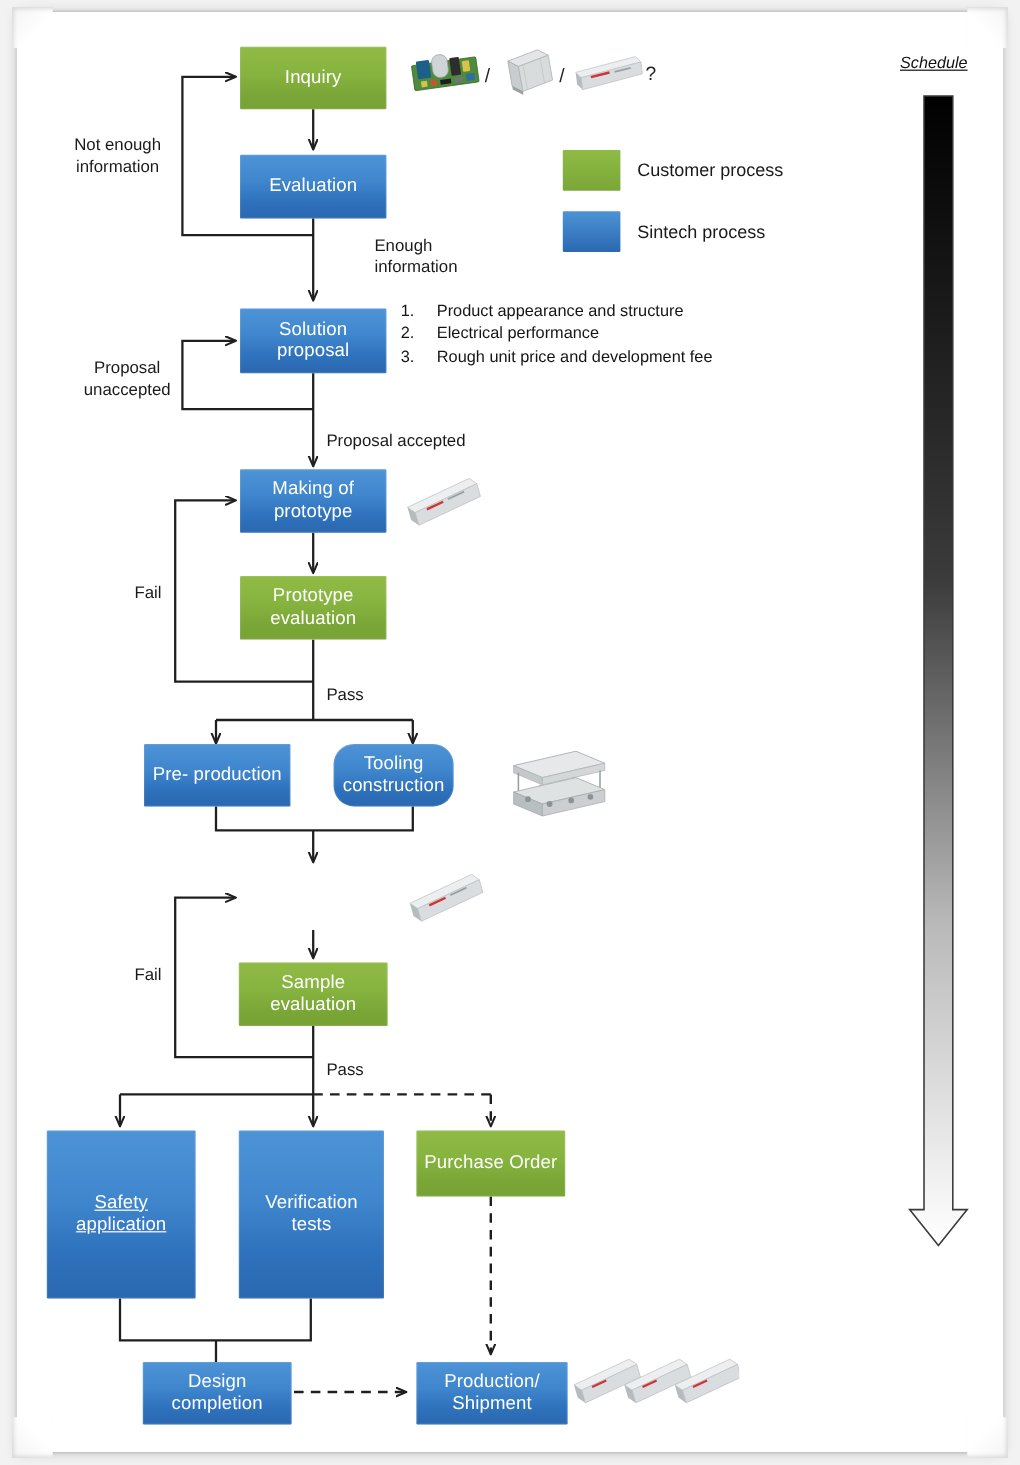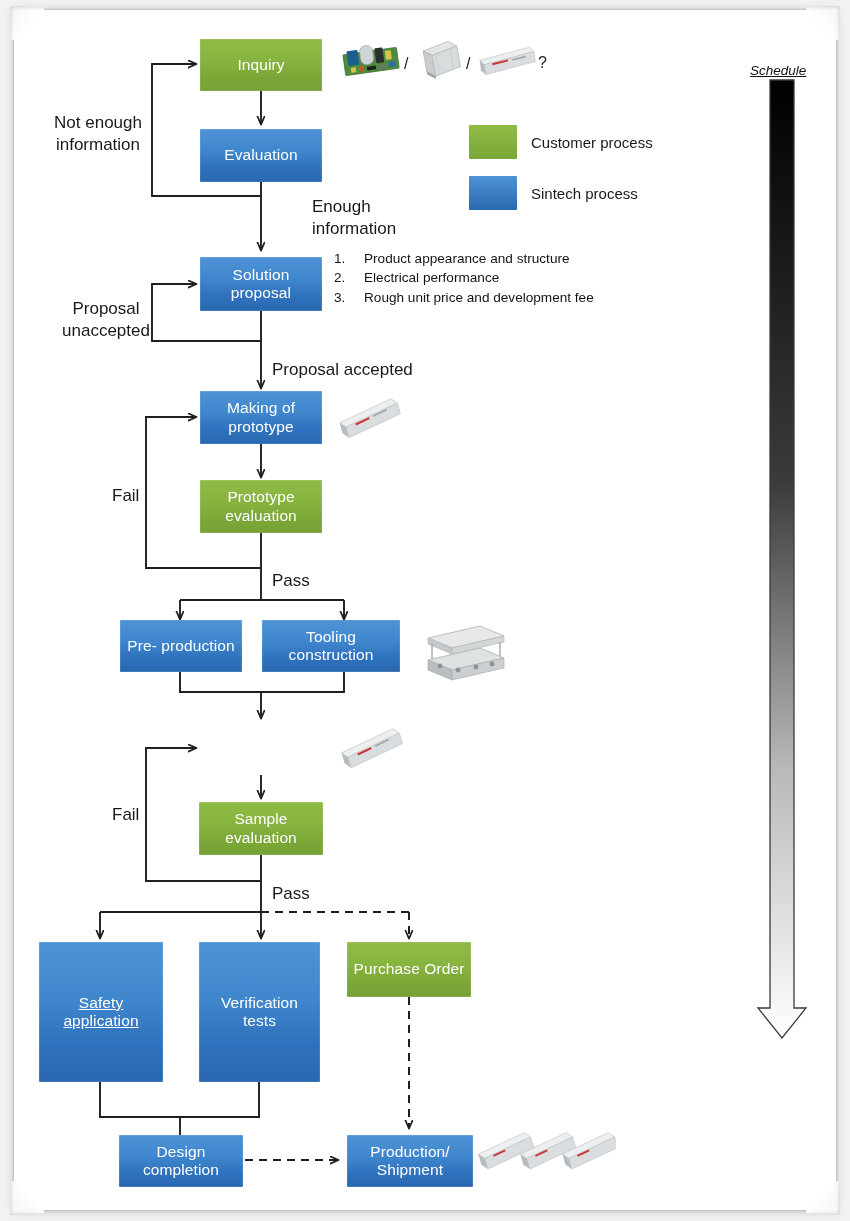--- a/index.html
+++ b/index.html
@@ -39,40 +39,40 @@
     background:linear-gradient(180deg,#4e93d6 0%,#3f86cd 42%,#2f72bd 72%,#2a68b0 100%);
     box-shadow:inset 0 0 0 1px rgba(255,255,255,.10);
   }
   .node.green{
     background:linear-gradient(180deg,#8fbb45 0%,#86b23f 45%,#7aa637 78%,#77a235 100%);
     box-shadow:inset 0 0 0 1px rgba(255,255,255,.10);
   }
   .node span{display:block;padding:0 4px;}
 
   
-  .lbl{position:absolute;color:#1a1a1a;font-size:17px;line-height:1.28;white-space:pre-line;}
+  .lbl{position:absolute;color:#1a1a1a;font-size:14px;line-height:1.28;white-space:pre-line;}
   .lbl.c{text-align:center;}
 
   
   #legend{position:absolute;left:469px;top:125px;}
   .legend-row{display:flex;align-items:center;margin-bottom:17px;}
   .legend-swatch{width:48px;height:34px;margin-right:14px;border-radius:1px;}
   .legend-swatch.green{background:linear-gradient(180deg,#8fbb45 0%,#7aa637 100%);}
   .legend-swatch.blue{background:linear-gradient(180deg,#4e93d6 0%,#2a68b0 100%);}
   .legend-text{font-size:15px;color:#1a1a1a;}
 
   
   #proposal-note{position:absolute;left:334px;top:249px;font-size:13.6px;color:#141414;line-height:1.42;}
   #proposal-note .pn-title{margin-bottom:1px;}
   #proposal-note .pn-item{display:flex;}
   #proposal-note .pn-num{width:30px;flex:none;}
 
   
   #schedule-label{position:absolute;left:750px;top:45px;font-size:13.5px;font-style:italic;
-     text-decoration:underline;color:#111;margin-top:18px;}
+     text-decoration:underline;color:#111;}
 
   
   .photo{position:absolute;}
   .sep{position:absolute;font-size:16px;color:#222;}
 </style>
 </head>
 <body>
 
 <div id="paper-frame"></div>
 <div class="corner tl"></div>
@@ -287,21 +287,21 @@
   <div class="node green" style="left:200px;top:480px;width:122px;height:53px;">
     <span>Prototype
 evaluation</span>
   </div>
 
   <div class="node blue" style="left:120px;top:620px;width:122px;height:52px;">
     <span>Pre-
 production</span>
   </div>
 
-  <div class="node blue" style="left:262px;top:620px;width:138px;height:52px;">
+  <div class="node blue" style="left:278px;top:620px;width:100px;height:52px;border-radius:17px;">
     <span>Tooling
 construction</span>
   </div>
 
 
   <div class="node green" style="left:199px;top:802px;width:124px;height:53px;">
     <span>Sample
 evaluation</span>
   </div>
 

